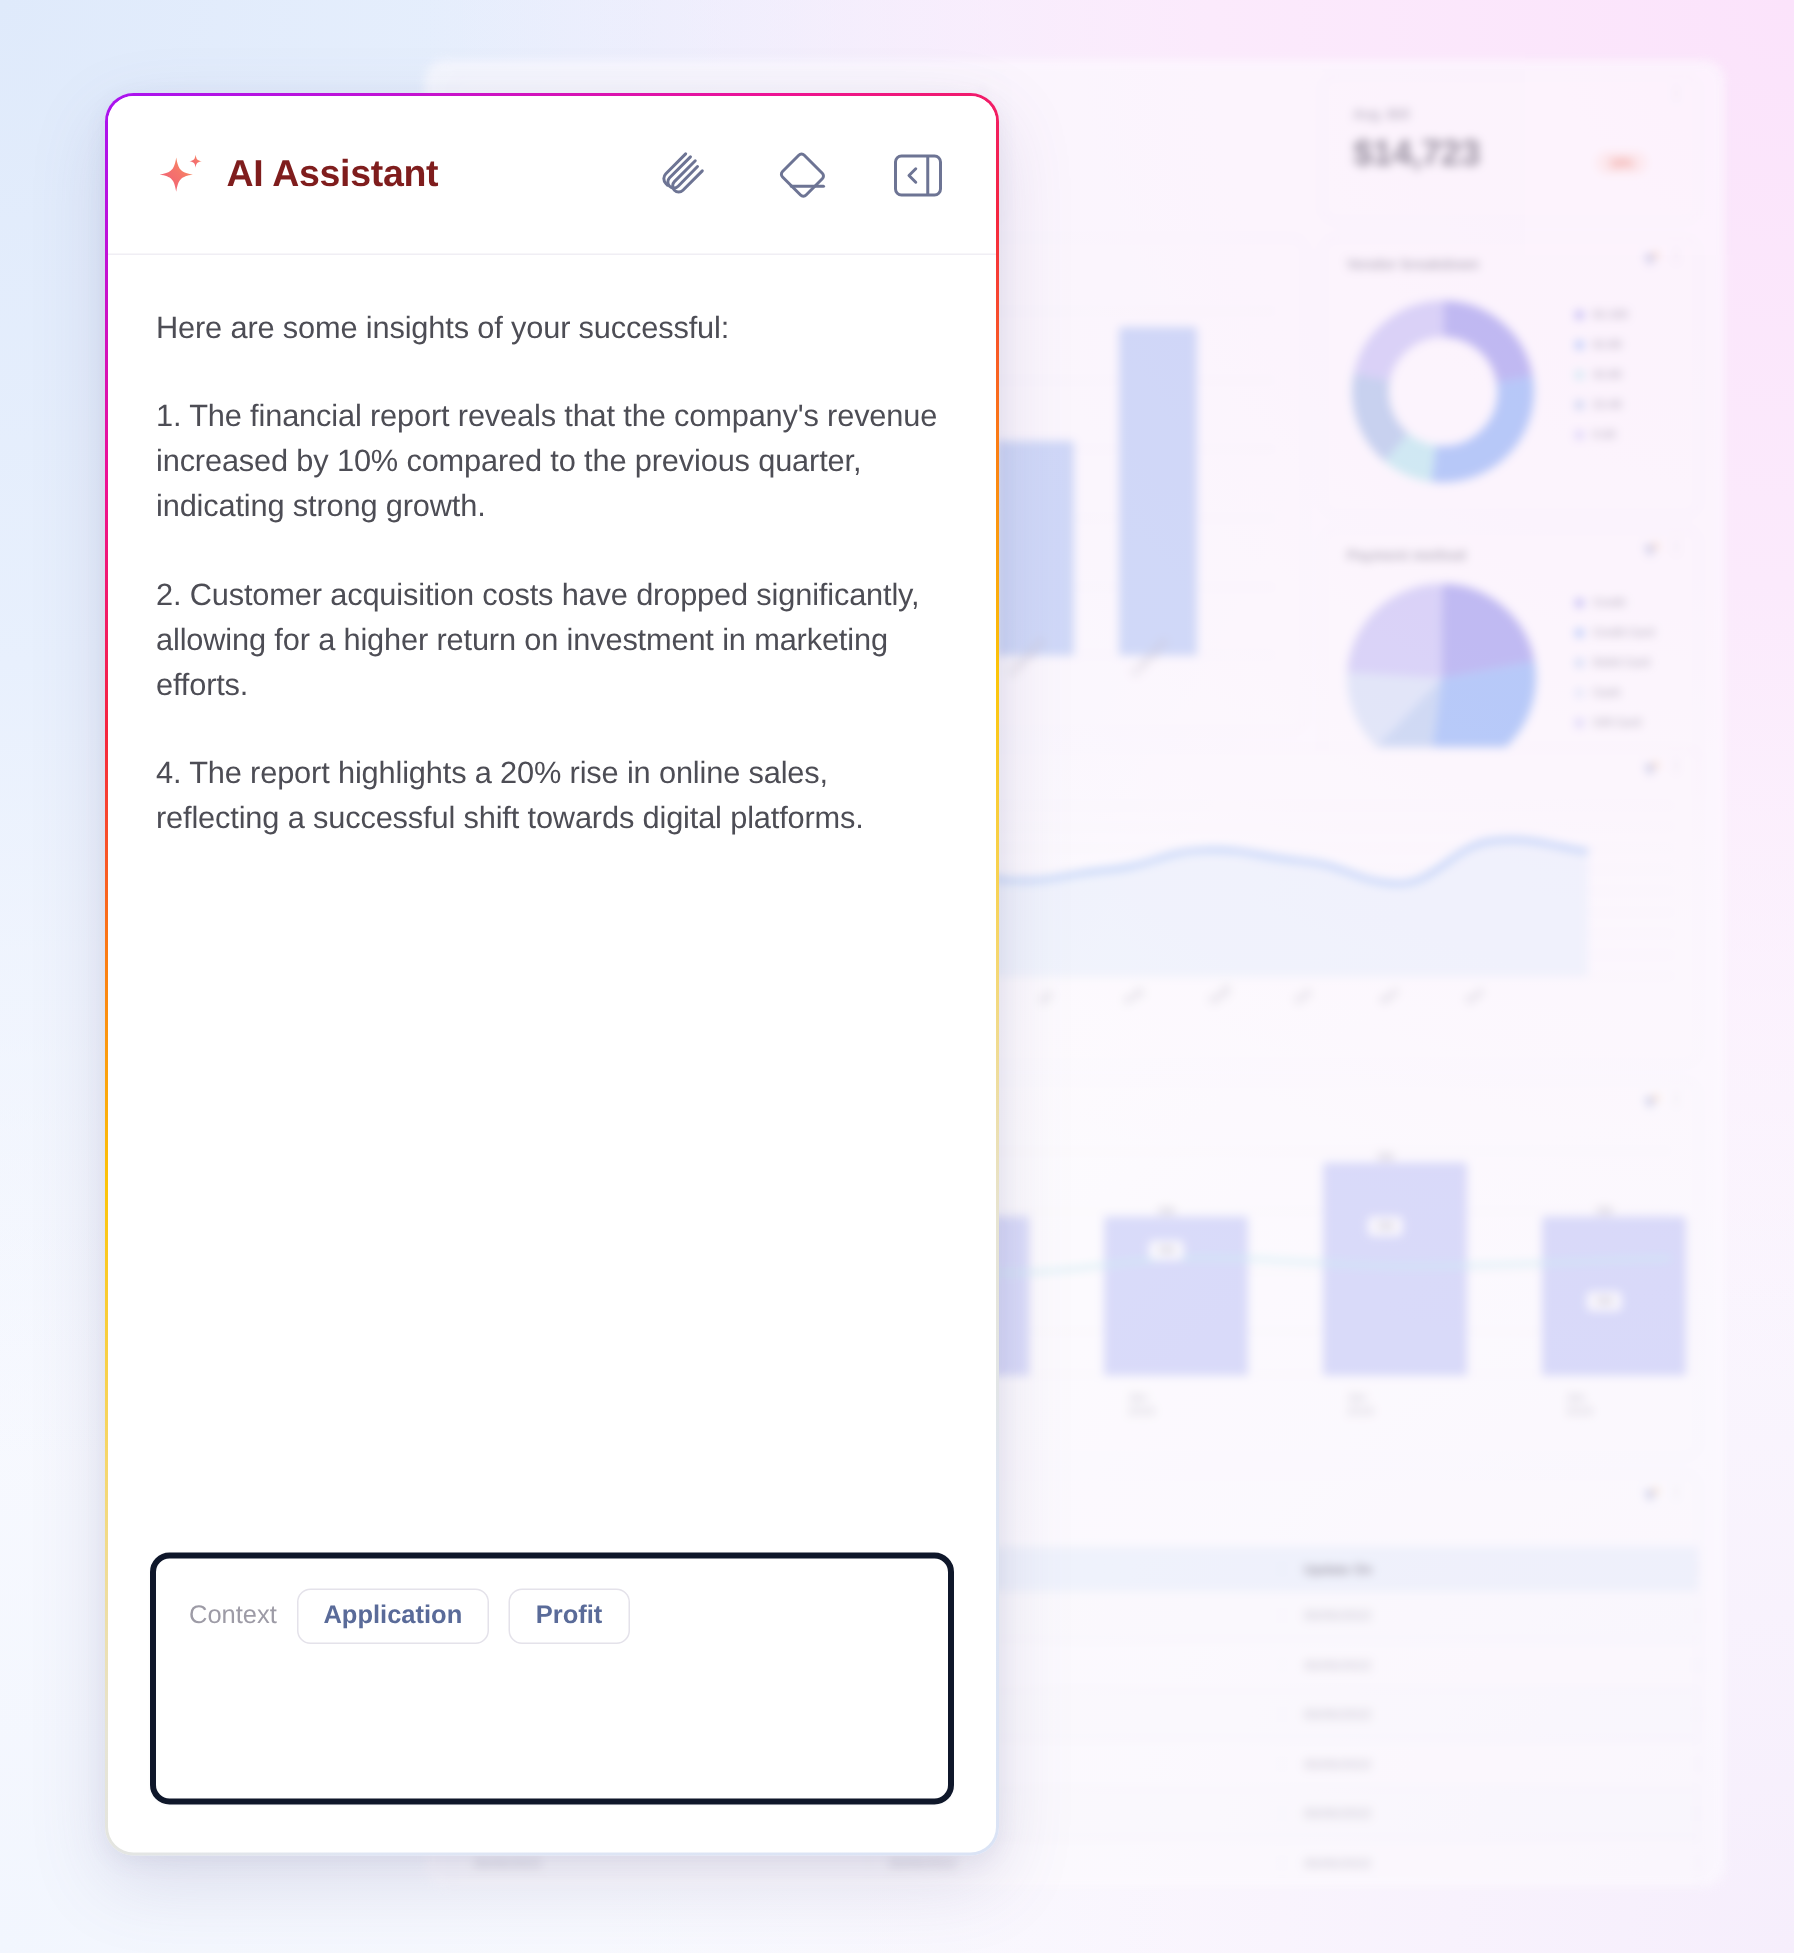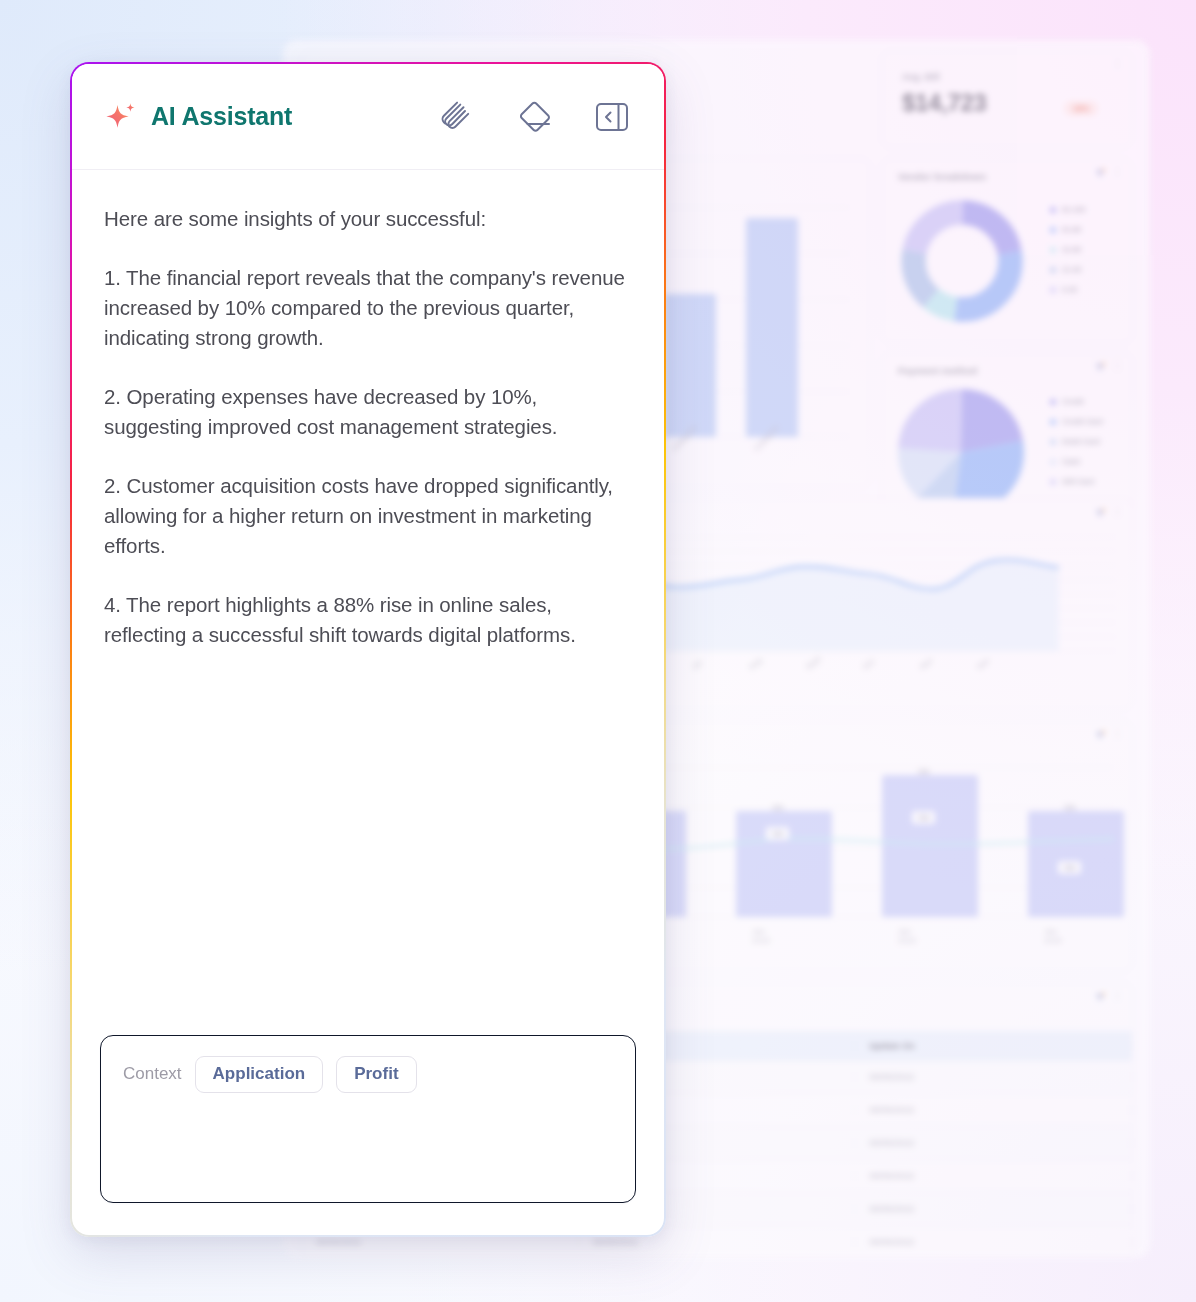--- a/index.html
+++ b/index.html
@@ -86,36 +86,36 @@
     background:#ffffff; border-radius:17px; overflow:hidden;
     display:flex; flex-direction:column;
   }
 
   #panel-header{
     height:106px; display:flex; align-items:center; justify-content:space-between;
     padding:0 34px 0 32px; border-bottom:1px solid #f0eef4; flex:none;
     background:#fff;
   }
   #brand{ display:flex; align-items:center; gap:13px; }
-  #brand-title{ font-size:25px; font-weight:700; color:#0f766e; letter-spacing:-.2px; }
+  #brand-title{ font-size:25px; font-weight:700; color:#7f1d1d; letter-spacing:-.2px; }
   #header-actions{ display:flex; align-items:center; gap:40px; }
   .hicon{ cursor:pointer; display:block; }
 
   #messages{
     flex:1; padding:34px 34px 10px 32px; overflow:hidden;
   }
   .msg-p{
     font-size:20.5px; line-height:30px; color:#4d4d55; margin-bottom:29px;
     letter-spacing:-.1px;
   }
   .msg-p:last-child{ margin-bottom:0; }
 
   #composer-wrap{ padding:0 28px 32px 28px; flex:none; }
   #composer{
-    border:1px solid #0f172a; border-radius:13px; background:#fff; padding:20px 22px 4px 22px;
+    border:4px solid #0f172a; border-radius:13px; background:#fff; padding:20px 22px 4px 22px;
     height:168px; position:relative;
     box-shadow:0 1px 2px rgba(90,85,120,.03);
   }
   #context-row{ display:flex; align-items:center; gap:13px; }
   #context-label{ font-size:17px; color:#9d9ba6; }
   .chip{
     border:1px solid #e4e2ea; border-radius:9px; padding:8px 17px;
     font-size:17px; font-weight:700; color:#5a6b99; background:#fff; cursor:pointer;
     line-height:1.1;
   }
@@ -467,23 +467,22 @@
             <path d="M24.5 5 L24.5 31"></path>
             <path d="M16.5 13.5 L12 18 L16.5 22.5" stroke-linecap="round"></path>
           </g>
         </svg>
       </div>
     </div>
 
     <div id="messages">
       <p class="msg-p">Here are some insights of your successful:</p>
       <p class="msg-p">1. The financial report reveals that the company's revenue increased by 10% compared to the previous quarter, indicating strong growth.</p>
-      <p class="msg-p">2. Operating expenses have decreased by 10%, suggesting improved cost management strategies.</p>
       <p class="msg-p">2. Customer acquisition costs have dropped significantly, allowing for a higher return on investment in marketing efforts.</p>
-      <p class="msg-p">4. The report highlights a 88% rise in online sales, reflecting a successful shift towards digital platforms.</p>
+      <p class="msg-p">4. The report highlights a 20% rise in online sales, reflecting a successful shift towards digital platforms.</p>
     </div>
 
     <div id="composer-wrap">
       <div id="composer">
         <div id="context-row">
           <span id="context-label">Context</span>
           <button class="chip">Application</button>
           <button class="chip">Profit</button>
         </div>
       </div>

